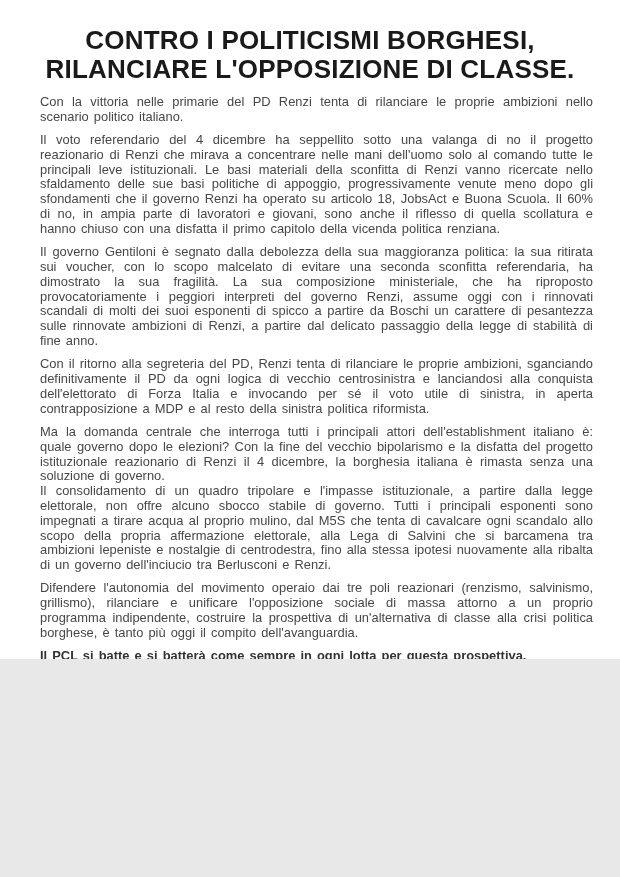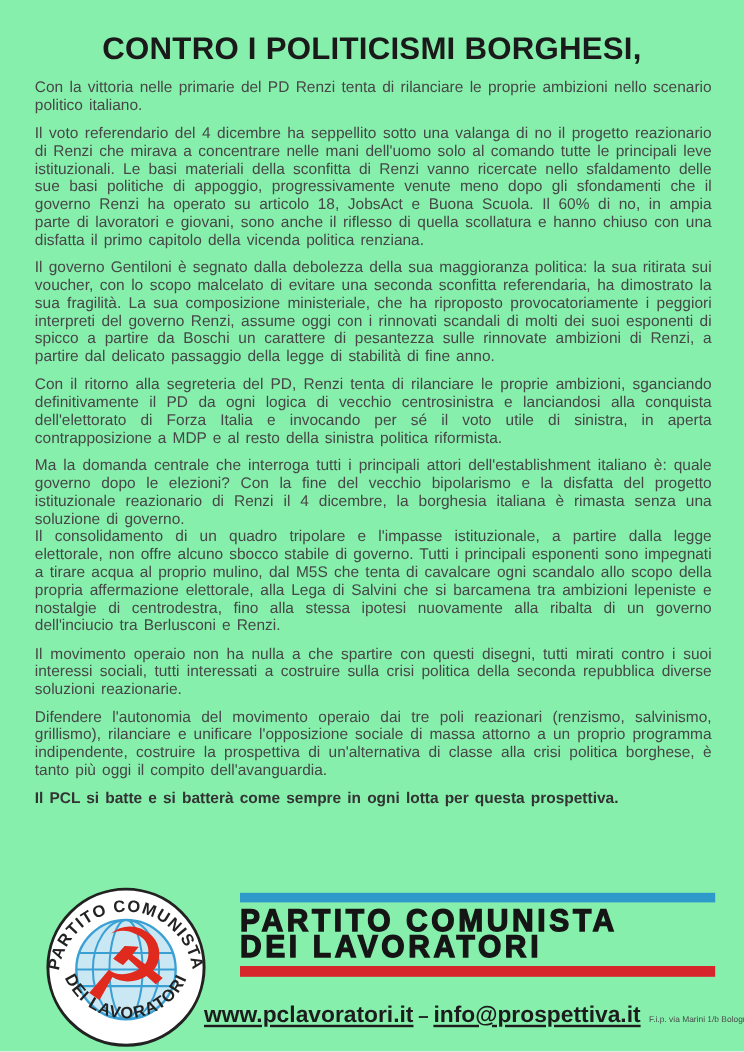--- a/index.html
+++ b/index.html
@@ -1,36 +1,36 @@
 <!DOCTYPE html>
 <html><head>
 <meta charset="utf-8">
 <style>
   * { margin: 0; padding: 0; box-sizing: border-box; }
   html, body { background: #e8e8e8; }
   .page {
     position: relative;
     width: 620px;
-    height: 876px;
+    height: 659px;
     margin: 0 auto;
-    background: #86efac;
+    background: #ffffff;
     overflow: hidden;
     font-family: "Liberation Sans", sans-serif;
   }
   .headline {
     margin-top: 26px;
     text-align: center;
     font-weight: bold;
     font-size: 26px;
     line-height: 29px;
     color: #1a1a1a;
     letter-spacing: 0.2px;
   }
   .body-text {
-    margin: 11px 27px 0 29px;
+    margin: 11px 27px 0 40px;
   }
   .body-text p {
     font-size: 12.9px;
     line-height: 14.8px;
     margin-bottom: 8.5px;
     text-align: justify;
     color: #474747;
     word-spacing: 1.5px;
   }
   .body-text p.no-gap { margin-top: -8.5px; }
@@ -105,31 +105,31 @@
     pointer-events: none;
   }
 </style>
 </head>
 <body>
 
 <div class="page">
 
   <h1 class="headline" style="color: rgb(26, 26, 26);">
     <div>CONTRO I POLITICISMI BORGHESI,</div>
+    <div>RILANCIARE L'OPPOSIZIONE DI CLASSE.</div>
   </h1>
 
   <main class="body-text">
 
   <p>Con la vittoria nelle primarie del PD Renzi tenta di rilanciare le proprie ambizioni nello scenario politico italiano.</p>
       <p>Il voto referendario del 4 dicembre ha seppellito sotto una valanga di no il progetto reazionario di Renzi che mirava a concentrare nelle mani dell'uomo solo al comando tutte le principali leve istituzionali. Le basi materiali della sconfitta di Renzi vanno ricercate nello sfaldamento delle sue basi politiche di appoggio, progressivamente venute meno dopo gli sfondamenti che il governo Renzi ha operato su articolo 18, JobsAct e Buona Scuola. Il 60% di no, in ampia parte di lavoratori e giovani, sono anche il riflesso di quella scollatura e hanno chiuso con una disfatta il primo capitolo della vicenda politica renziana.</p>
       <p>Il governo Gentiloni è segnato dalla debolezza della sua maggioranza politica: la sua ritirata sui voucher, con lo scopo malcelato di evitare una seconda sconfitta referendaria, ha dimostrato la sua fragilità. La sua composizione ministeriale, che ha riproposto provocatoriamente i peggiori interpreti del governo Renzi, assume oggi con i rinnovati scandali di molti dei suoi esponenti di spicco a partire da Boschi un carattere di pesantezza sulle rinnovate ambizioni di Renzi, a partire dal delicato passaggio della legge di stabilità di fine anno.</p>
       <p>Con il ritorno alla segreteria del PD, Renzi tenta di rilanciare le proprie ambizioni, sganciando definitivamente il PD da ogni logica di vecchio centrosinistra e lanciandosi alla conquista dell'elettorato di Forza Italia e invocando per sé il voto utile di sinistra, in aperta contrapposizione a MDP e al resto della sinistra politica riformista.</p>
       <p>Ma la domanda centrale che interroga tutti i principali attori dell'establishment italiano è: quale governo dopo le elezioni? Con la fine del vecchio bipolarismo e la disfatta del progetto istituzionale reazionario di Renzi il 4 dicembre, la borghesia italiana è rimasta senza una soluzione di governo.</p>
       <p class="no-gap">Il consolidamento di un quadro tripolare e l'impasse istituzionale, a partire dalla legge elettorale, non offre alcuno sbocco stabile di governo. Tutti i principali esponenti sono impegnati a tirare acqua al proprio mulino, dal M5S che tenta di cavalcare ogni scandalo allo scopo della propria affermazione elettorale, alla Lega di Salvini che si barcamena tra ambizioni lepeniste e nostalgie di centrodestra, fino alla stessa ipotesi nuovamente alla ribalta di un governo dell'inciucio tra Berlusconi e Renzi.</p>
-      <p>Il movimento operaio non ha nulla a che spartire con questi disegni, tutti mirati contro i suoi interessi sociali, tutti interessati a costruire sulla crisi politica della seconda repubblica diverse soluzioni reazionarie.</p>
       <p>Difendere l'autonomia del movimento operaio dai tre poli reazionari (renzismo, salvinismo, grillismo), rilanciare e unificare l'opposizione sociale di massa attorno a un proprio programma indipendente, costruire la prospettiva di un'alternativa di classe alla crisi politica borghese, è tanto più oggi il compito dell'avanguardia.</p>
       <p class="bold">Il PCL si batte e si batterà come sempre in ogni lotta per questa prospettiva.</p>
     </main>
 
   <div class="footer">
 
     <svg class="logo" viewBox="0 0 140 140" xmlns="http://www.w3.org/2000/svg">
       <defs>
         <path id="arcTop" d="M 13,80 A 57,57 0 0 1 127,80"></path>
         <path id="arcBot" d="M 16,72 A 56,56 0 0 0 124,72"></path>

